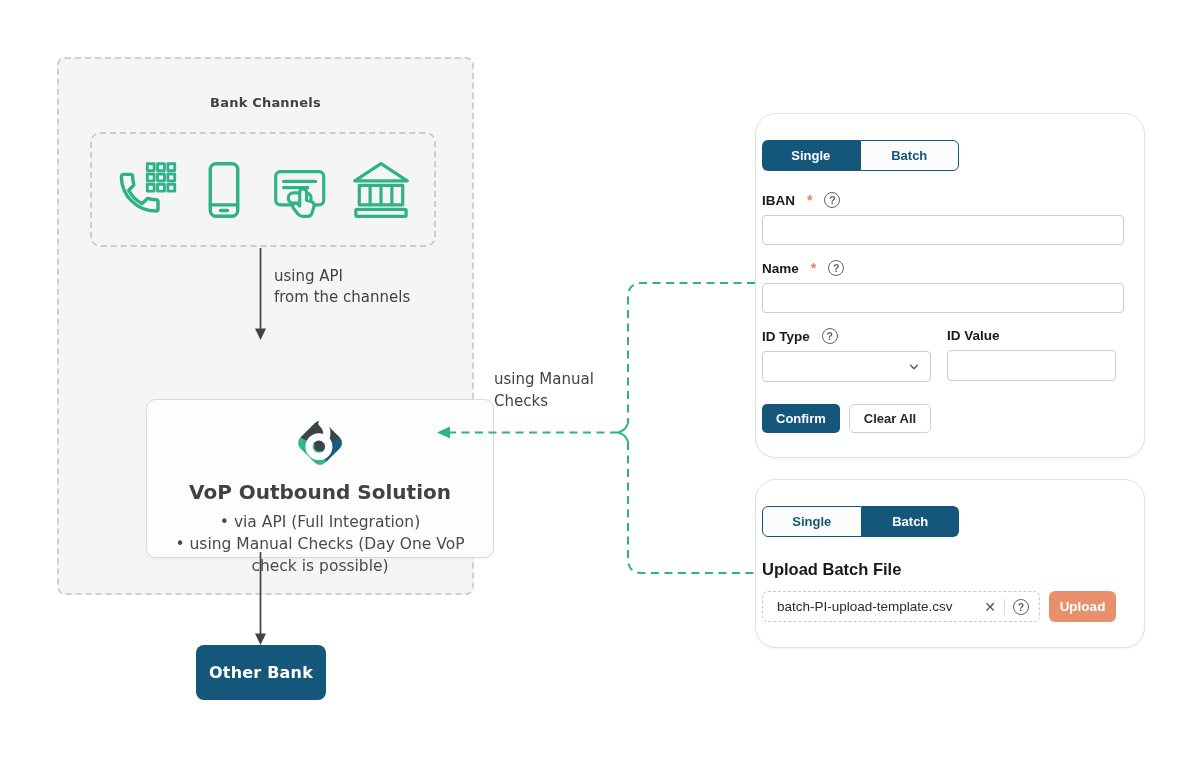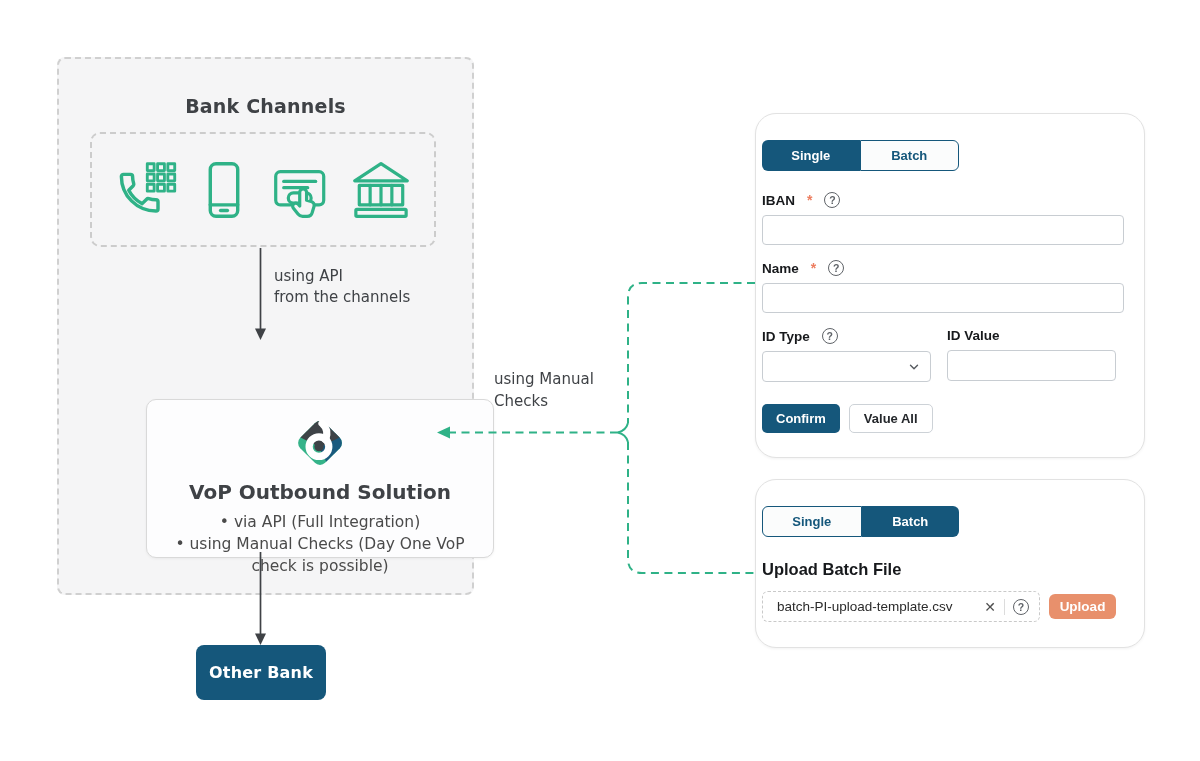--- a/index.html
+++ b/index.html
@@ -8,21 +8,21 @@
 
   
   .diagram-font { font-family:"DejaVu Sans", sans-serif; }
 
   #bank-channels-box {
     position:absolute; left:57px; top:57px; width:417px; height:538px;
     background:#f5f5f6; border:2px dashed #d0d0d0; border-radius:8px;
   }
   #bank-channels-title {
     position:absolute; top:36px; left:0; width:100%; text-align:center;
-    font-size:19px; font-weight:600; color:#3f4246; letter-spacing:.2px;
+    font-size:13px; font-weight:600; color:#3f4246; letter-spacing:.2px;
   }
   #channels-inner {
     position:absolute; left:31px; top:73px; width:346px; height:115px;
     border:2px dashed #cccccc; border-radius:10px;
     display:flex; align-items:center; justify-content:space-evenly; padding:0 6px;
   }
   .channel-icon { width:64px; height:64px; flex:0 0 auto; }
 
   .flow-label {
     position:absolute; font-size:15px; line-height:21px; color:#3f4246;
@@ -100,21 +100,21 @@
   .file-row { display:flex; align-items:center; gap:9px; }
   .file-chip {
     width:278px; height:31px; border:1.5px dashed #c9c9c9; border-radius:6px; background:#fff;
     display:flex; align-items:center; padding:0 10px 0 14px; font-size:13.5px; color:#2b2b2b;
     cursor:pointer;
   }
   .file-name { flex:1; white-space:nowrap; overflow:hidden; }
   .close-icon { font-size:14px; color:#4f4f4f; cursor:pointer; line-height:1; }
   .chip-divider { width:1px; height:16px; background:#dcdcdc; margin:0 8px; }
   .upload-btn {
-    width:67px; height:25px; background:#e8906c; border-radius:6px; color:#ffffff;
+    width:67px; height:31px; background:#e8906c; border-radius:6px; color:#ffffff;
     font-size:13.5px; font-weight:700; display:flex; align-items:center; justify-content:center;
     cursor:pointer;
   }
 </style>
 </head>
 <body>
 
 <div id="bank-channels-box" class="diagram-font">
   <div id="bank-channels-title">Bank Channels</div>
 
@@ -258,21 +258,21 @@
     <div class="id-col">
       <div class="flabel">
         <span>ID Value</span>
       </div>
       <input class="text-input" style="height: 31px;" type="text">
     </div>
   </div>
 
   <div class="btn-row">
     <div class="btn btn-primary">Confirm</div>
-    <div class="btn btn-secondary">Value All</div>
+    <div class="btn btn-secondary">Clear All</div>
   </div>
 </div>
 
 <div id="batch-panel" class="panel">
   <div class="tabs">
     <div class="tab inactive">Single</div>
     <div class="tab active">Batch</div>
   </div>
 
   <div id="upload-heading">Upload Batch File</div>

